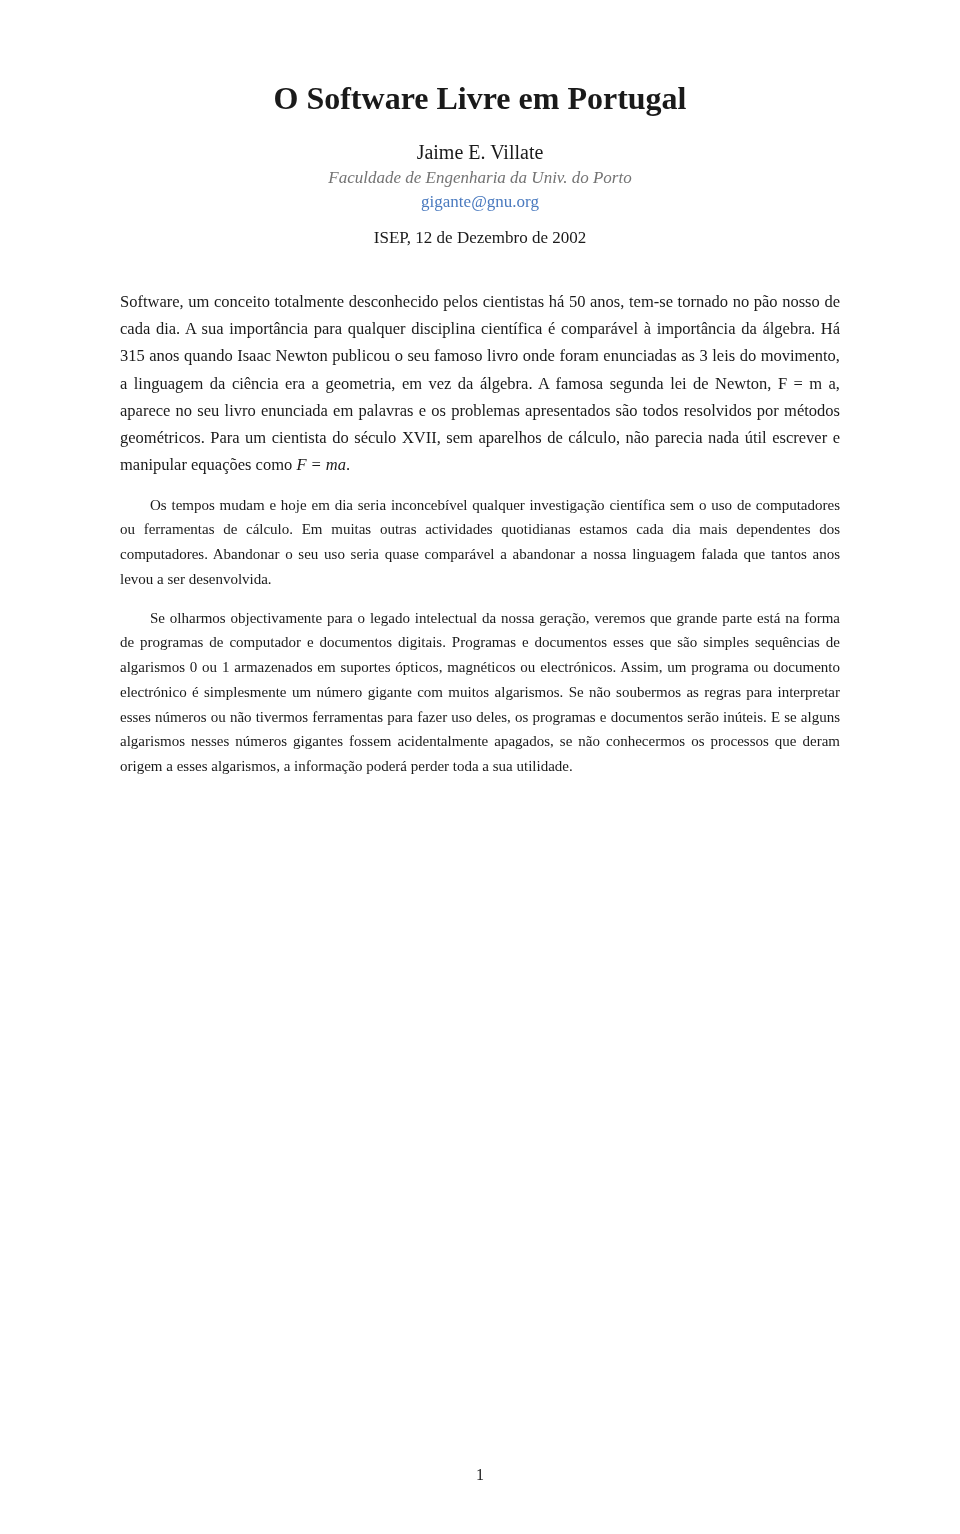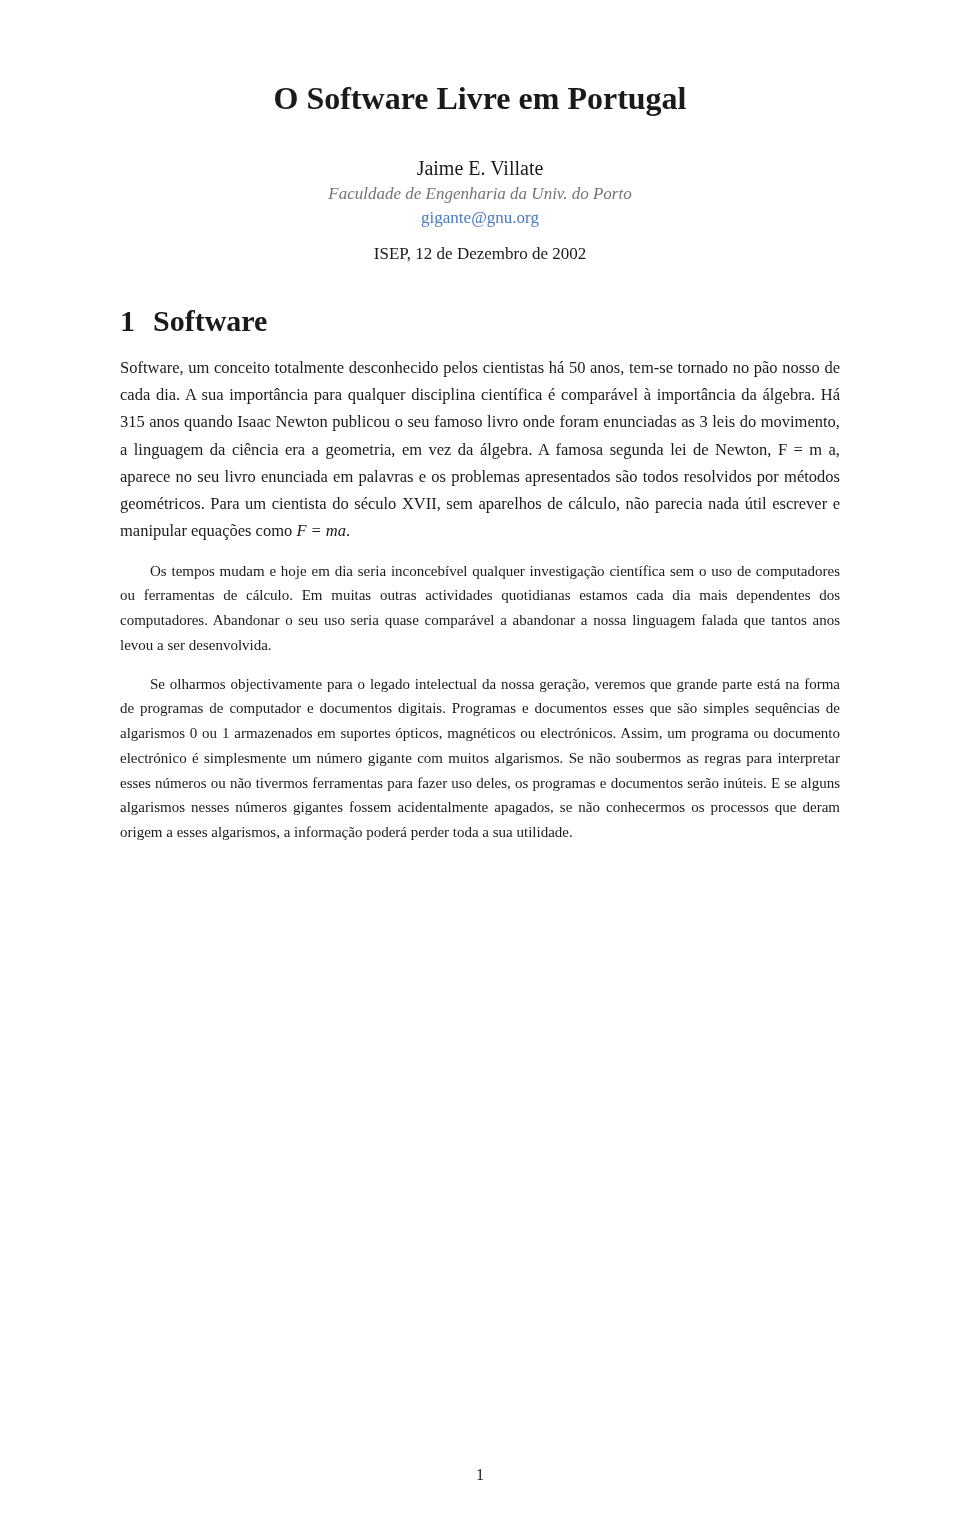--- a/index.html
+++ b/index.html
@@ -24,21 +24,21 @@
 
     .page-header {
       text-align: center;
       margin-bottom: 40px;
     }
 
     .main-title {
       font-size: 32px;
       font-weight: bold;
       color: #1a1a1a;
-      margin-bottom: 40px;
+      margin-bottom: 24px;
       font-family: "Georgia", serif;
     }
 
     .author-name {
       font-size: 20px;
       font-weight: normal;
       color: #1a1a1a;
       display: block;
       margin-bottom: 4px;
     }
@@ -116,23 +116,20 @@
 
   <div class="page-header">
     <h1 class="main-title">O Software Livre em Portugal</h1>
     <span class="author-name">Jaime E. Villate</span>
     <span class="author-affiliation">Faculdade de Engenharia da Univ. do Porto</span>
     <a class="author-email">gigante@gnu.org</a>
     <span class="author-date">ISEP, 12 de Dezembro de 2002</span>
   </div>
 
   <div class="section">
-    <h2 class="section-heading">
-      <span class="section-number">1</span><span>Software</span>
-    </h2>
 
     <p class="paragraph">
       <span>Software, um conceito totalmente desconhecido pelos cientistas há 50 anos, tem-se tornado no pão nosso de cada dia. A sua importância para qualquer disciplina científica é comparável à importância da álgebra. Há 315 anos quando Isaac Newton publicou o seu famoso livro onde foram enunciadas as 3 leis do movimento, a linguagem da ciência era a geometria, em vez da álgebra. A famosa segunda lei de Newton, F = m a, aparece no seu livro enunciada em palavras e os problemas apresentados são todos resolvidos por métodos geométricos. Para um cientista do século XVII, sem aparelhos de cálculo, não parecia nada útil escrever e manipular equações como <span class="italic">F = ma</span>.</span>
     </p>
 
     <p class="paragraph-indent">Os tempos mudam e hoje em dia seria inconcebível qualquer investigação científica sem o uso de computadores ou ferramentas de cálculo. Em muitas outras actividades quotidianas estamos cada dia mais dependentes dos computadores. Abandonar o seu uso seria quase comparável a abandonar a nossa linguagem falada que tantos anos levou a ser desenvolvida.</p>
 
 
     <p class="paragraph-indent">Se olharmos objectivamente para o legado intelectual da nossa geração, veremos que grande parte está na forma de programas de computador e documentos digitais. Programas e documentos esses que são simples sequências de algarismos 0 ou 1 armazenados em suportes ópticos, magnéticos ou electrónicos. Assim, um programa ou documento electrónico é simplesmente um número gigante com muitos algarismos. Se não soubermos as regras para interpretar esses números ou não tivermos ferramentas para fazer uso deles, os programas e documentos serão inúteis. E se alguns algarismos nesses números gigantes fossem acidentalmente apagados, se não conhecermos os processos que deram origem a esses algarismos, a informação poderá perder toda a sua utilidade.</p>
   </div>

